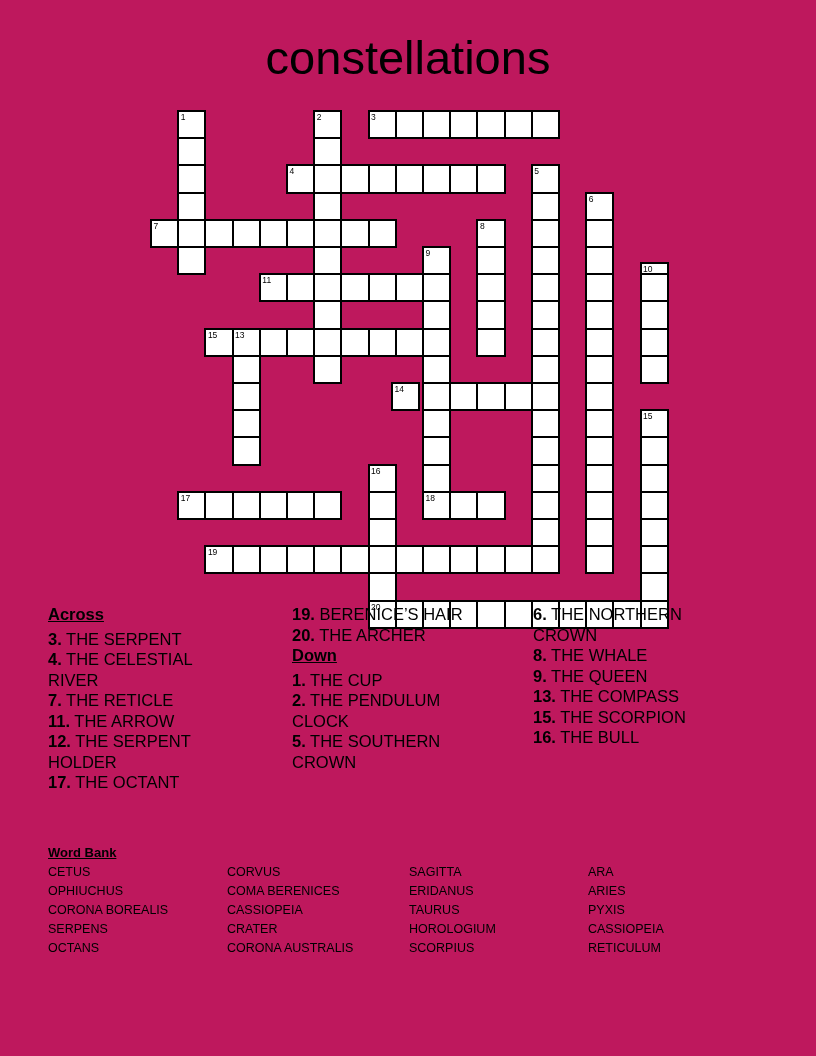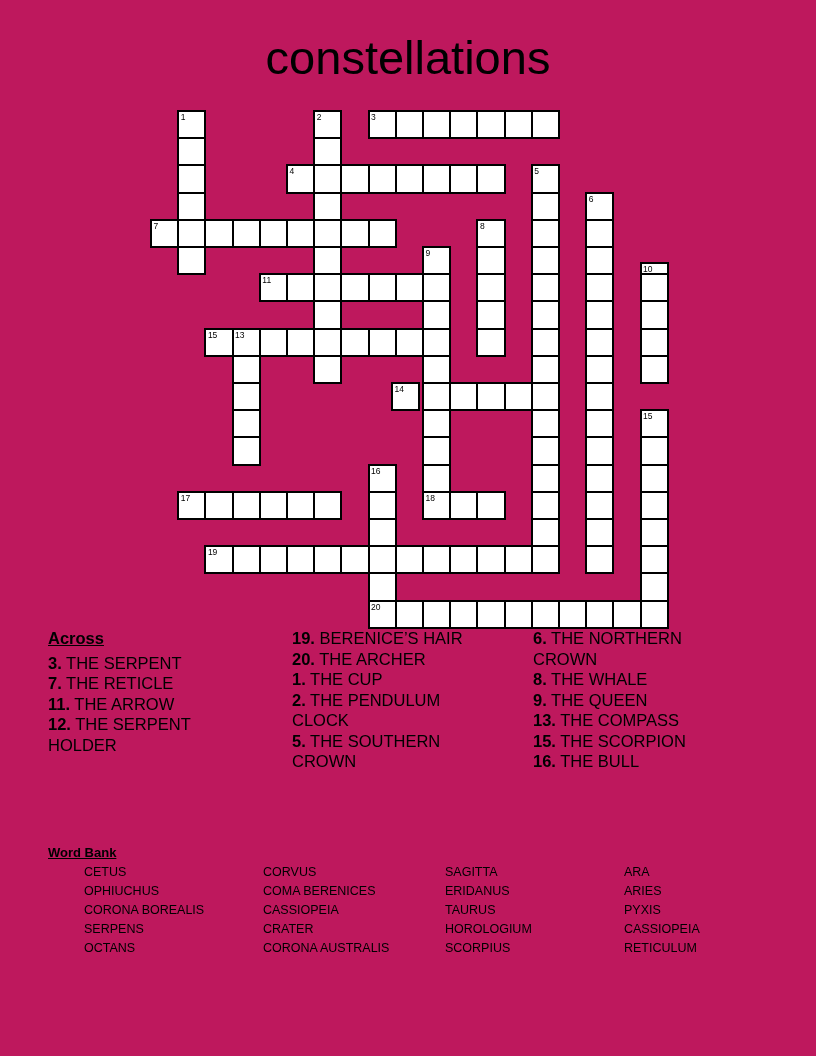--- a/index.html
+++ b/index.html
@@ -8,30 +8,30 @@
   .page{position:absolute;inset:0;background:#be185d;}
   .title{position:absolute;top:30px;left:0;width:100%;text-align:center;
          font-size:47px;font-weight:400;letter-spacing:0px;}
   
   .grid{position:absolute;left:0;top:0;width:816px;height:640px;}
   .cell{position:absolute;width:29.2px;height:29.2px;border:2px solid #000;
         background:#fff;box-sizing:border-box;}
   .cellnum{position:absolute;top:0px;left:1.5px;font-size:8.5px;line-height:10px;
         font-weight:400;}
   
-  .ccol{position:absolute;top:628px;font-size:16.5px;line-height:20.5px;}
+  .ccol{position:absolute;top:604px;font-size:16.5px;line-height:20.5px;}
   .ccol1{left:48px;width:175px;}
   .ccol2{left:292px;width:186px;}
   .ccol3{left:533px;width:172px;}
   .clue-heading{font-weight:bold;text-decoration:underline;margin-bottom:4px;}
   .clue-num{font-weight:bold;}
   
   .wb-heading{position:absolute;left:48px;top:845px;font-size:13px;
         font-weight:bold;text-decoration:underline;}
-  .wbcol{position:absolute;top:863px;width:178px;font-size:12.5px;line-height:19px;margin-left:36px;}
+  .wbcol{position:absolute;top:863px;width:178px;font-size:12.5px;line-height:19px;}
   .wbcol1{left:48px;} .wbcol2{left:227px;} .wbcol3{left:409px;} .wbcol4{left:588px;}
 </style>
 </head>
 <body>
 
 <div class="page">
   <div class="title">constellations</div>
   <div class="grid">
       <div class="cell" style="left: 177.2px; top: 110px;">
         <span class="cellnum">1</span>
@@ -218,27 +218,30 @@
       <div class="cell" style="left: 503.6px; top: 599.6px;"></div>
       <div class="cell" style="left: 530.8px; top: 599.6px;"></div>
       <div class="cell" style="left: 558px; top: 599.6px;"></div>
       <div class="cell" style="left: 585.2px; top: 599.6px;"></div>
       <div class="cell" style="left: 612.4px; top: 599.6px;"></div>
       <div class="cell" style="left: 639.6px; top: 599.6px;"></div>
     </div>
   <div class="ccol ccol1">
       <div class="clue-heading">Across</div>
       <div class="clue"><span class="clue-num">3.</span> <span class="clue-text">THE SERPENT</span></div>
+      <div class="clue"><span class="clue-num">4.</span> <span class="clue-text">THE CELESTIAL RIVER</span></div>
       <div class="clue"><span class="clue-num">7.</span> <span class="clue-text">THE RETICLE</span></div>
       <div class="clue"><span class="clue-num">11.</span> <span class="clue-text">THE ARROW</span></div>
       <div class="clue"><span class="clue-num">12.</span> <span class="clue-text">THE SERPENT HOLDER</span></div>
+      <div class="clue"><span class="clue-num">17.</span> <span class="clue-text">THE OCTANT</span></div>
     </div>
   <div class="ccol ccol2">
       <div class="clue"><span class="clue-num">19.</span> <span class="clue-text">BERENICE’S HAIR</span></div>
       <div class="clue"><span class="clue-num">20.</span> <span class="clue-text">THE ARCHER</span></div>
+      <div class="clue-heading">Down</div>
       <div class="clue"><span class="clue-num">1.</span> <span class="clue-text">THE CUP</span></div>
       <div class="clue"><span class="clue-num">2.</span> <span class="clue-text">THE PENDULUM CLOCK</span></div>
       <div class="clue"><span class="clue-num">5.</span> <span class="clue-text">THE SOUTHERN CROWN</span></div>
     </div>
   <div class="ccol ccol3">
       <div class="clue"><span class="clue-num">6.</span> <span class="clue-text">THE NORTHERN CROWN</span></div>
       <div class="clue"><span class="clue-num">8.</span> <span class="clue-text">THE WHALE</span></div>
       <div class="clue"><span class="clue-num">9.</span> <span class="clue-text">THE QUEEN</span></div>
       <div class="clue"><span class="clue-num">13.</span> <span class="clue-text">THE COMPASS</span></div>
       <div class="clue"><span class="clue-num">15.</span> <span class="clue-text">THE SCORPION</span></div>

